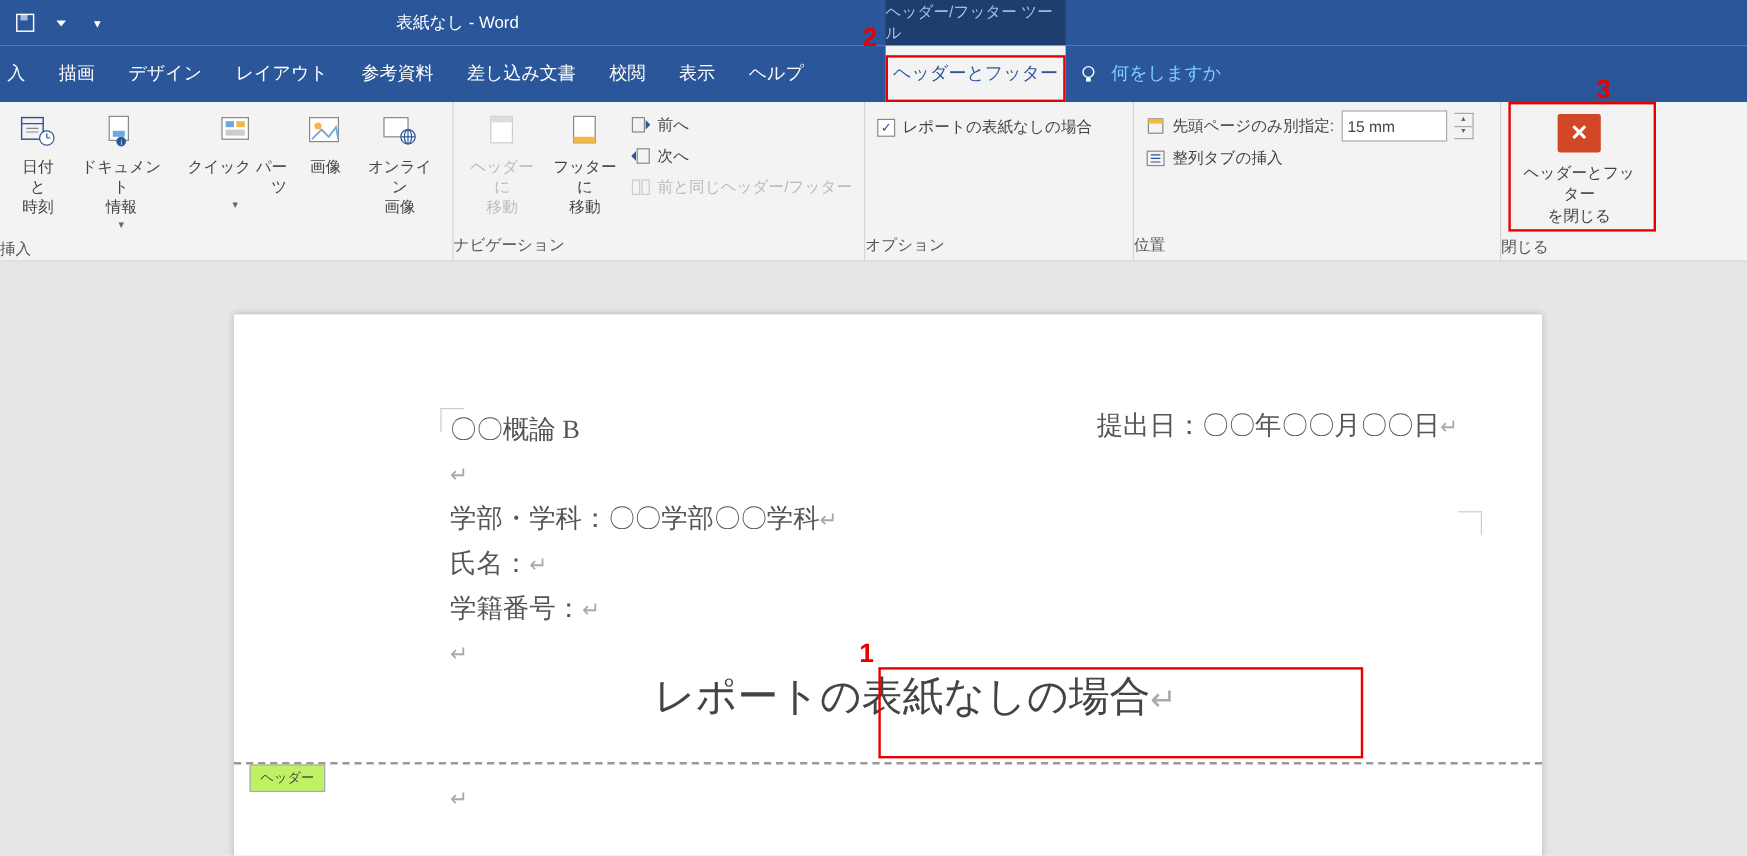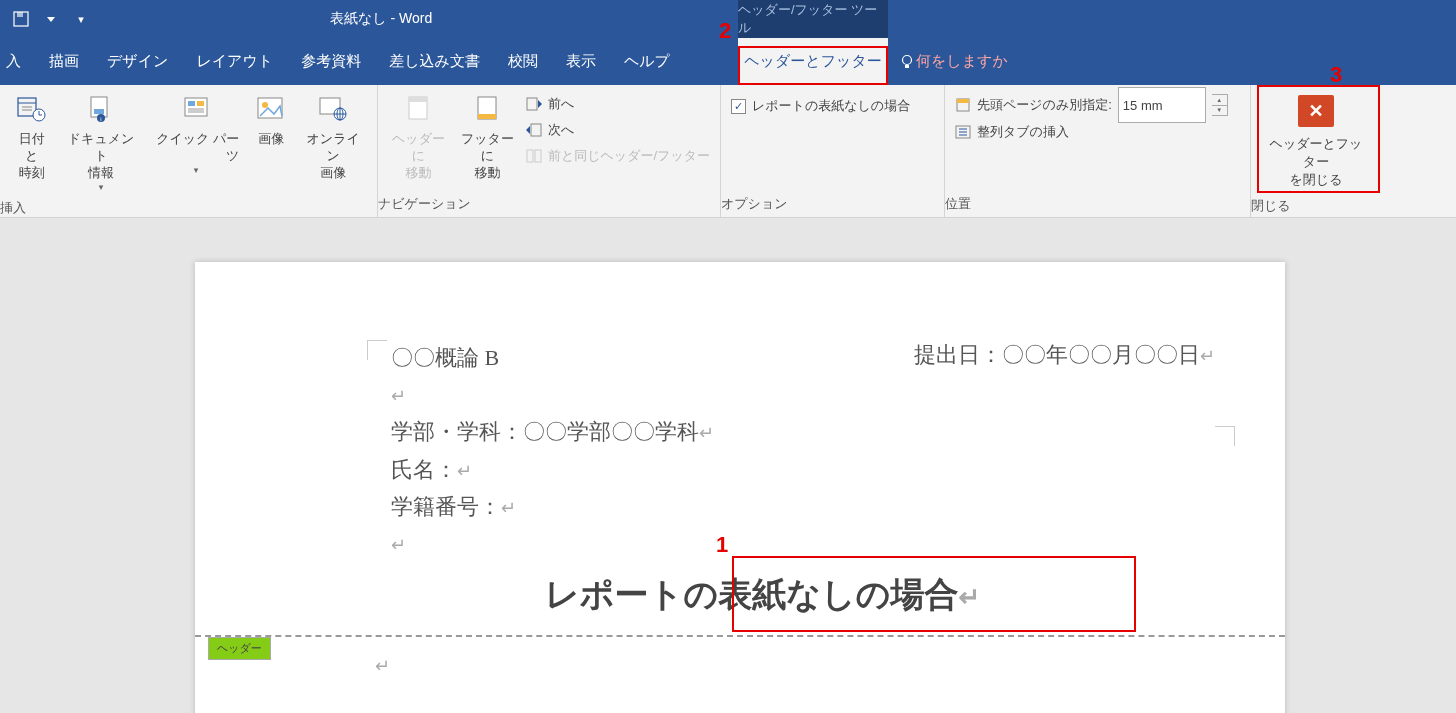--- a/index.html
+++ b/index.html
@@ -82,22 +82,23 @@
     display: flex;
     align-items: center;
     justify-content: center;
     font-size: 15px;
   }
   .tellme {
     position: absolute;
     left: 898px;
     display: flex;
     align-items: center;
+    gap: 10px;
     font-size: 15px;
-    color: #fca5a5;
+    color: #7dd3fc;
   }
   .ribbon {
     height: 133px;
     background: #f3f3f3;
     border-bottom: 1px solid #d4d4d4;
     display: flex;
     align-items: stretch;
     position: relative;
   }
   .group { display: flex; flex-direction: column; border-right: 1px solid #d4d4d4; }
@@ -141,21 +142,21 @@
     display: inline-flex;
     align-items: center;
     justify-content: center;
     font-size: 11px;
     color: #2b579a;
     background: white;
   }
   .pos-row { display: flex; align-items: center; gap: 6px; padding: 2px 4px; height: 28px; font-size: 13px; color: #444; }
   .pos-input {
     width: 88px;
-    height: 36px;
+    height: 26px;
     border: 1px solid #ababab;
     background: white;
     padding: 0 4px;
     font-size: 13px;
     display: flex;
     align-items: center;
   }
   .spinner {
     width: 16px;
     height: 22px;
@@ -212,56 +213,55 @@
     left: 0;
     right: 0;
     top: 0;
     height: 375px;
     border-bottom: 2px dashed #999;
   }
   .header-tag {
     position: absolute;
     left: 13px;
     top: 375px;
-    background: #84cc16;
+    background: #bef264;
     border: 1px solid #aaa;
     font-size: 11px;
     padding: 3px 8px;
     color: #444;
   }
   .doc-content {
     position: absolute;
     left: 180px;
     top: 78px;
     right: 60px;
     font-family: "Yu Mincho", "MS Mincho", serif;
     font-size: 22px;
     color: #555;
     line-height: 1.6;
   }
   .para-mark { color: #aaa; font-size: 18px; }
-  .doc-line { margin-bottom: 2px; white-space: nowrap; margin-left: 16px; }
+  .doc-line { margin-bottom: 2px; white-space: nowrap; }
   .right-header {
     position: absolute;
     right: 70px;
     top: 78px;
     font-family: "Yu Mincho", serif;
     font-size: 22px;
     color: #555;
     white-space: nowrap;
   }
   .title-box {
     position: absolute;
     left: 350px;
-    top: 310px;
+    top: 296px;
     font-family: "Yu Mincho", serif;
     font-size: 34px;
     color: #444;
     white-space: nowrap;
-    font-weight: bold;
   }
   .annot { position: absolute; color: #e60000; font-weight: bold; font-size: 22px; font-family: Arial; z-index: 50; }
   .red-box { position: absolute; border: 2px solid #e60000; z-index: 40; pointer-events: none; }
   .tri-down { width:0;height:0;border-left:4px solid transparent;border-right:4px solid transparent;border-top:5px solid white; }
   svg { display: block; }
   .corner-mark {
     position: absolute;
     width: 20px;
     height: 20px;
   }

